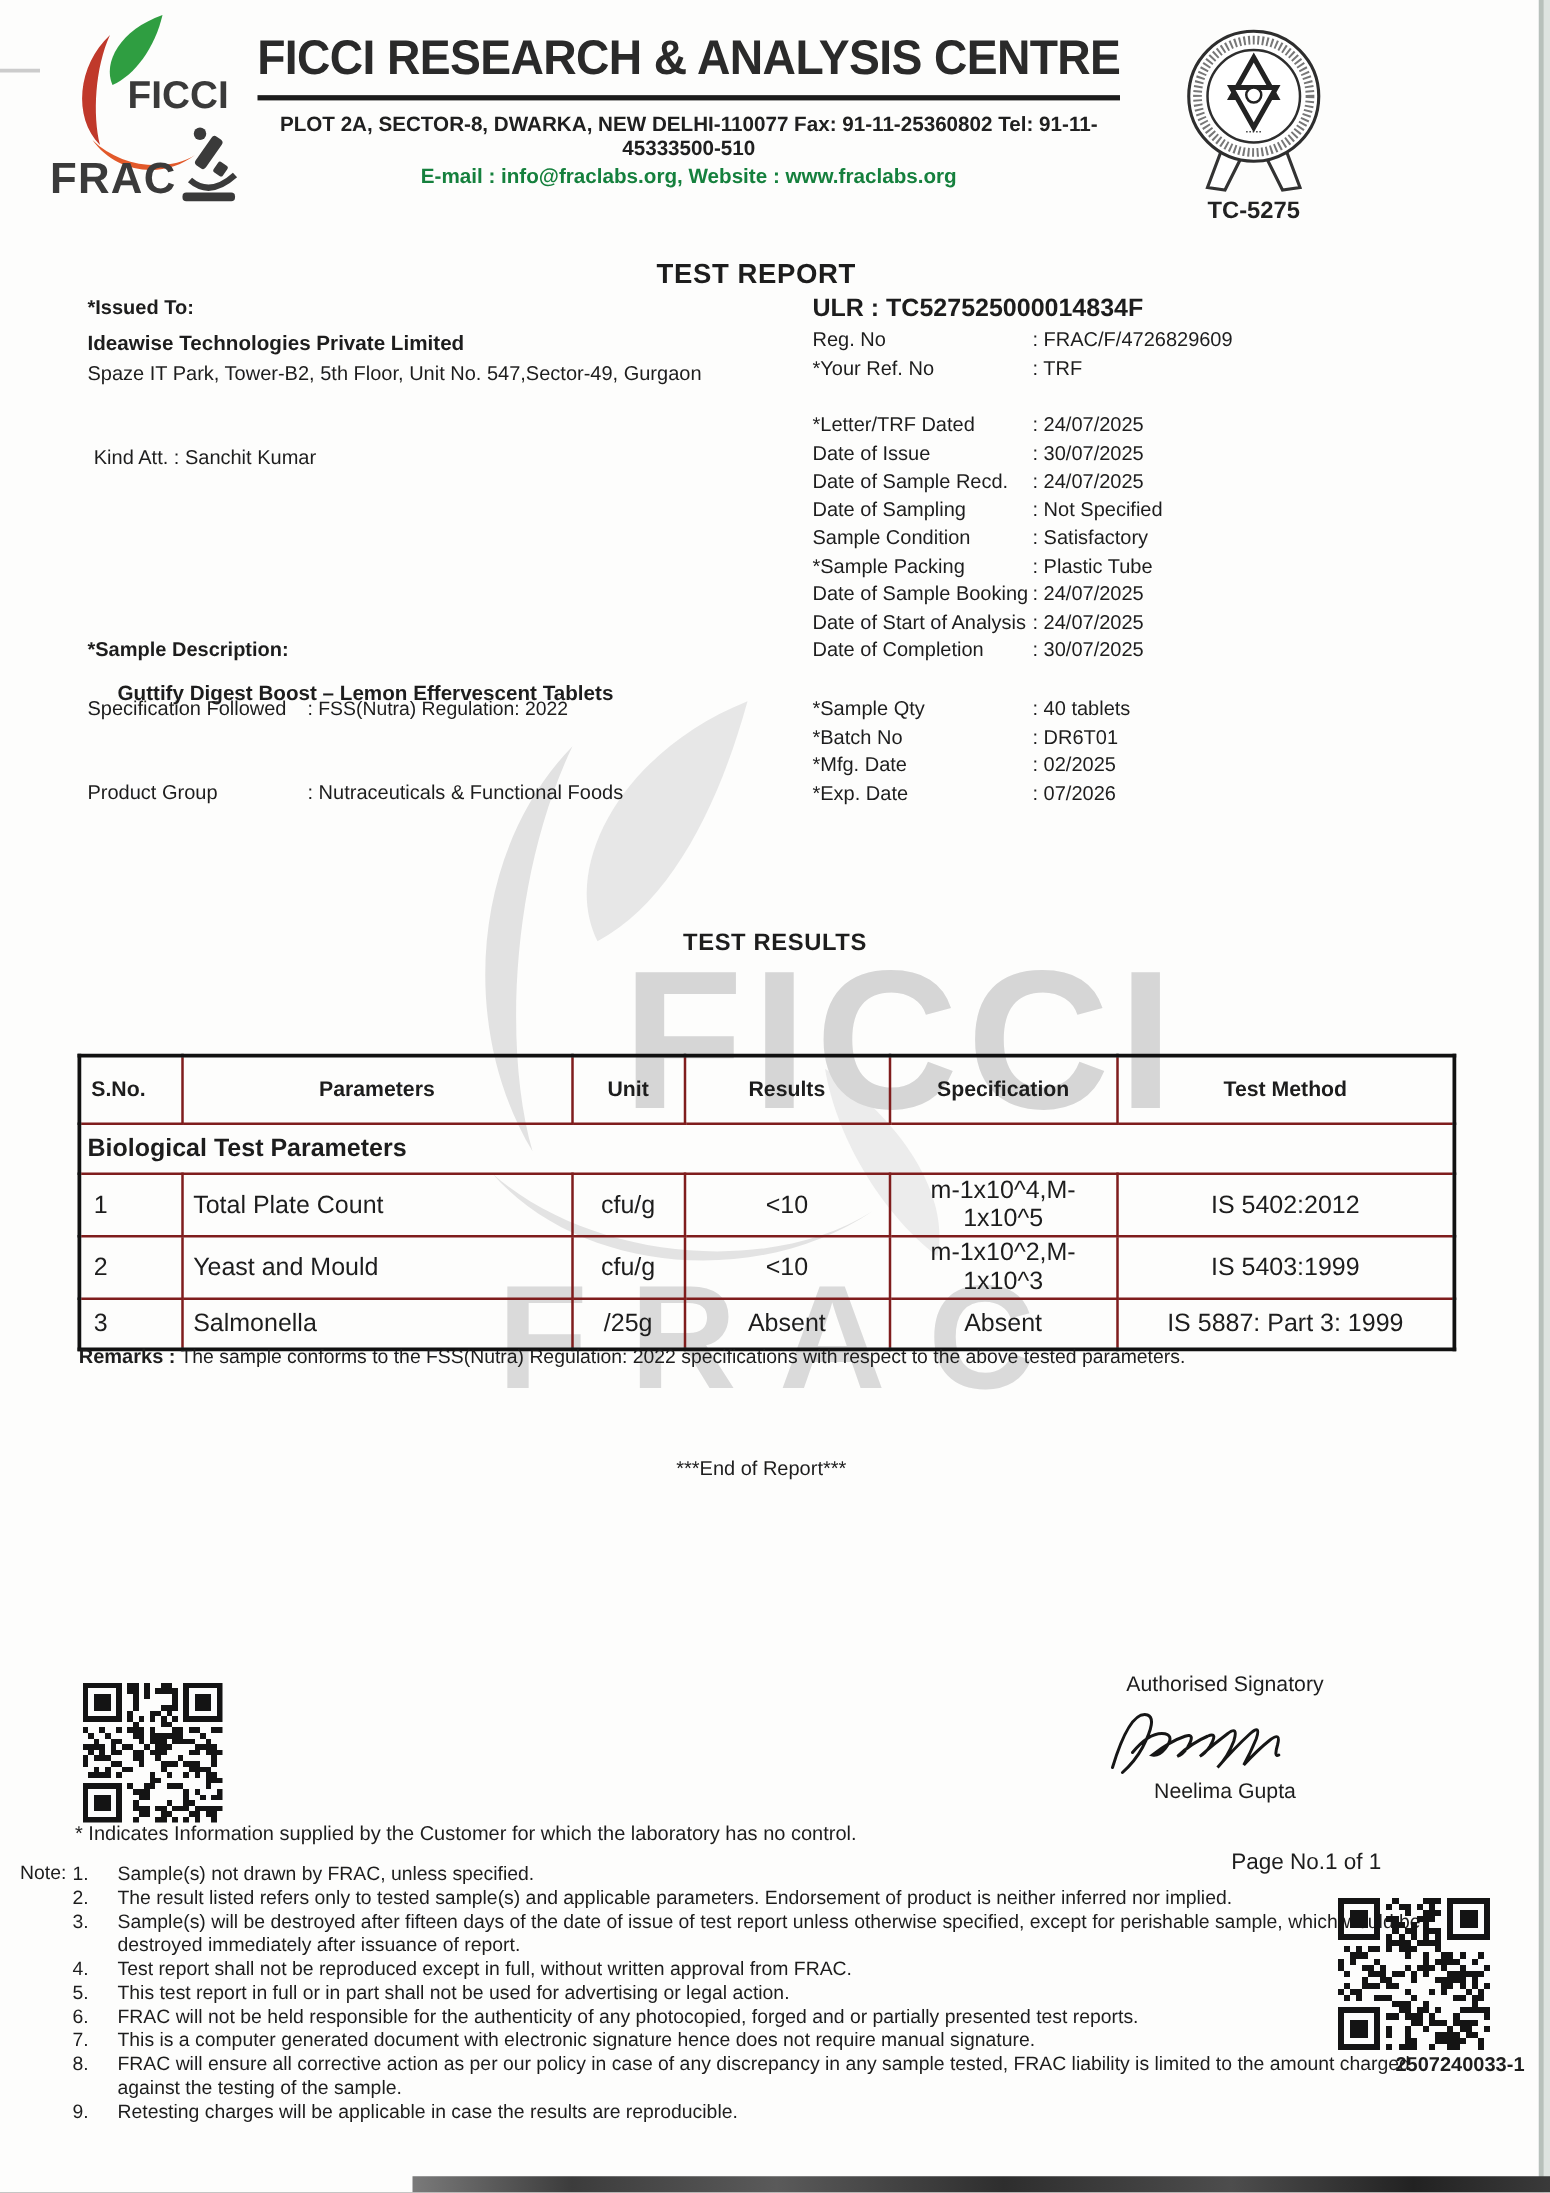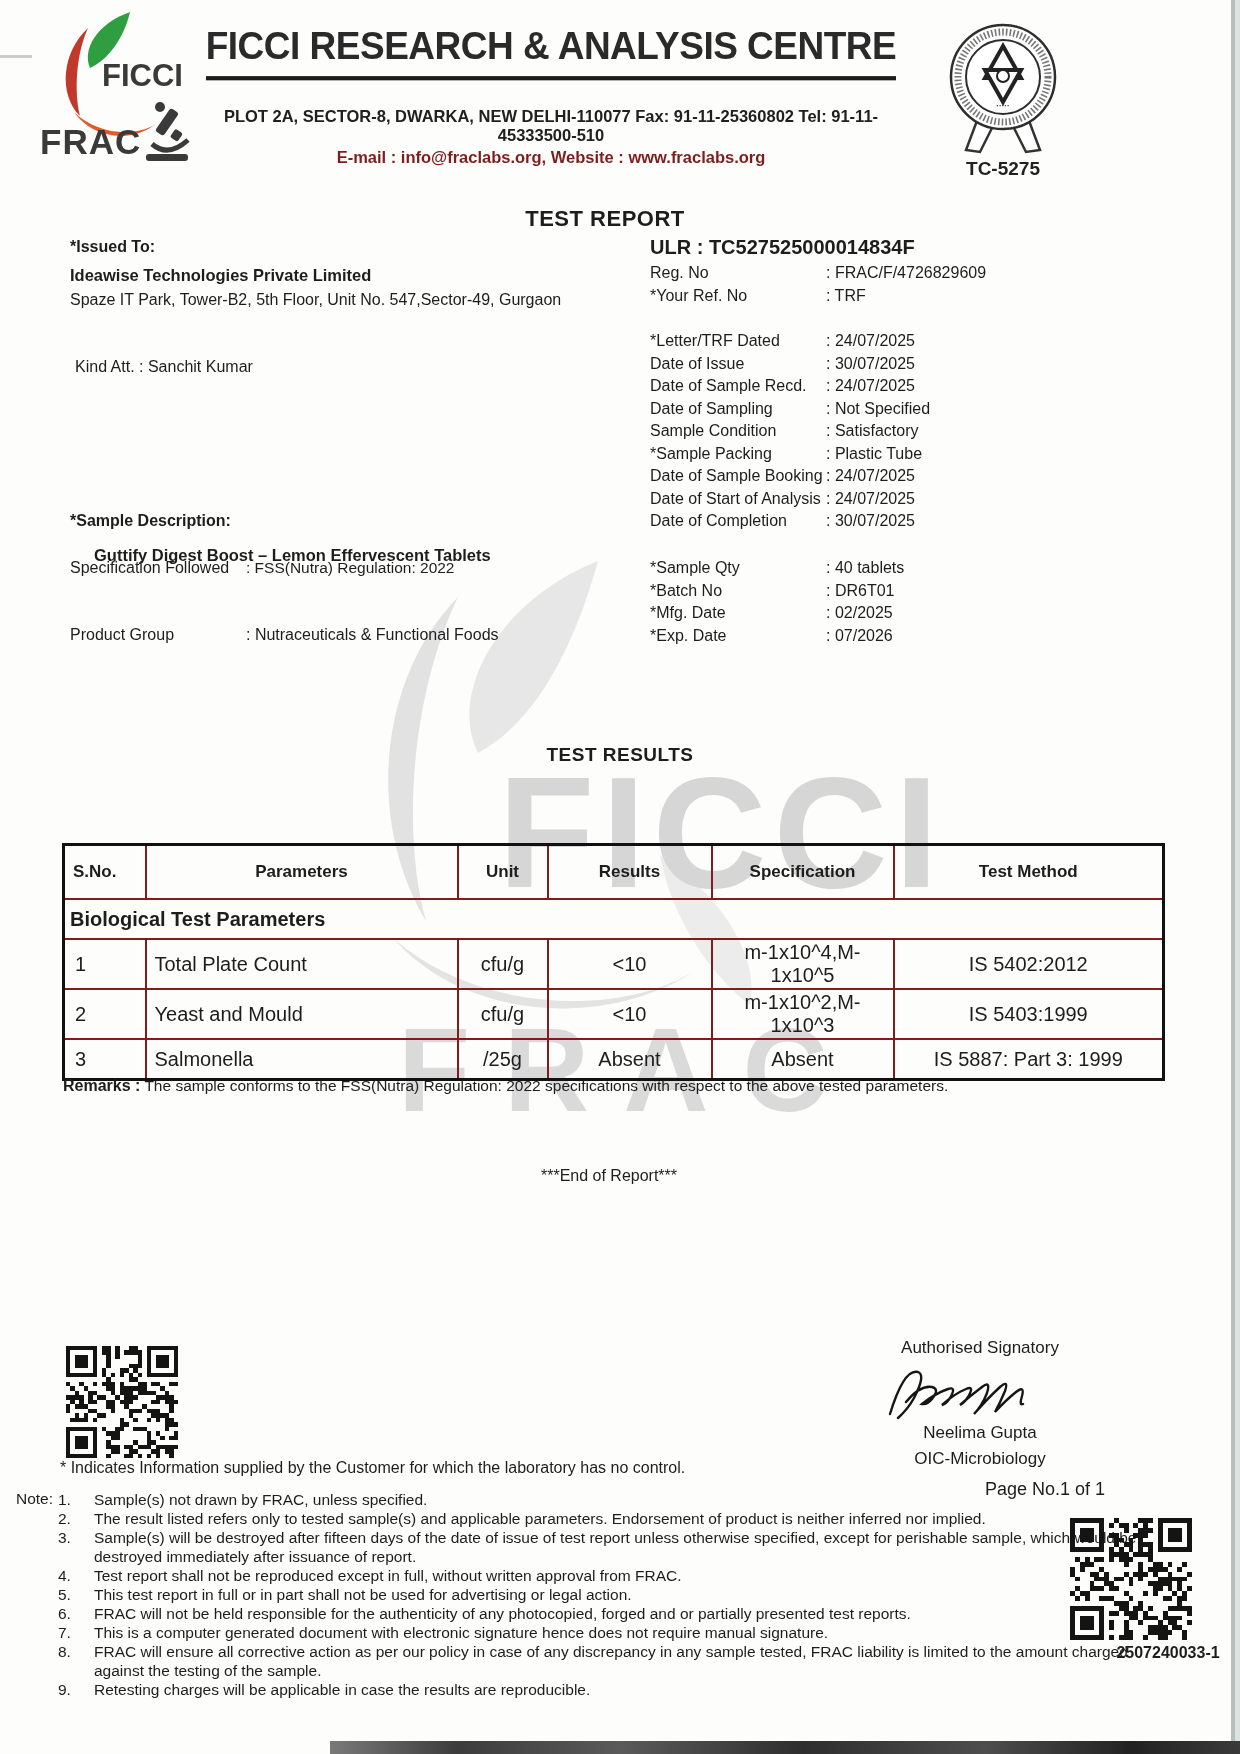--- a/index.html
+++ b/index.html
@@ -6,22 +6,22 @@
   #page{
     position:relative;width:1240px;height:1754px;margin:0 auto;
     background:#fdfdfc;overflow:hidden;
     font-family:"Liberation Sans",sans-serif;color:#1d1d1d;
   }
   .abs{position:absolute;}
   
   .title-block{left:195px;top:26px;width:712px;text-align:center;}
   .main-title{font-size:37px;font-weight:700;letter-spacing:-0.5px;color:#2a2a2a;
     border-bottom:4px solid #1c1c1c;padding-bottom:7px;display:inline-block;transform:scaleY(1.05);}
-  .addr{margin-top:28px;font-size:16.5px;font-weight:700;color:#202020;}
-  .contact{margin-top:3px;font-size:16.5px;font-weight:700;color:#7f1d1d;}
+  .addr{margin-top:12px;font-size:16.5px;font-weight:700;color:#202020;}
+  .contact{margin-top:3px;font-size:16.5px;font-weight:700;color:#15803d;}
   .tc-code{left:938px;top:158px;width:130px;text-align:center;font-size:19px;font-weight:700;color:#222;}
   
   .h-test-report{left:0;top:206px;width:1210px;text-align:center;font-size:22px;font-weight:700;letter-spacing:0.5px;}
   .lbl-bold{font-weight:700;font-size:16px;}
   .txt{font-size:16px;}
   .ulr{left:650px;top:236px;font-size:20px;font-weight:700;}
   .info-group{left:650px;}
   .info-row{display:flex;height:22.5px;align-items:center;}
   .ilbl{width:176px;flex:none;font-size:16px;}
   .ival{font-size:16px;}
@@ -563,21 +563,20 @@
         <rect x="103.04" y="107.52" width="4.48" height="4.48"></rect>
       </svg></div>
 
   <div class="abs sig-center z2" style="top:1338px;">Authorised Signatory</div>
   <div class="abs z2" style="left:860px;top:1356px;">
     <svg width="220" height="70" viewBox="0 0 220 70">
       <path d="M30 58 Q44 12 58 16 Q66 19 54 42 Q48 53 38 62 M46 46 Q60 29 72 31 Q80 33 72 43 Q67 49 62 48 Q76 37 88 33 Q97 30 90 42 Q86 48 82 49 Q94 38 106 33 Q115 29 108 41 Q104 47 100 49 Q110 40 122 31 Q131 24 127 37 Q122 50 114 58 Q128 42 140 31 Q149 23 145 35 Q140 47 135 56 Q146 44 156 36 Q165 29 162 40 Q159 50 163 48" fill="none" stroke="#161616" stroke-width="2.4" stroke-linecap="round"></path>
     </svg>
   </div>
   <div class="abs sig-center z2" style="top:1423px;">Neelima Gupta</div>
-  <div class="abs sig-center z2" style="top:1449px;">OIC-Microbiology</div>
   <div class="abs page-no z2">Page No.1 of 1</div>
 
   <div class="abs ast-note z2">* Indicates Information supplied by the Customer for which the laboratory has no control.</div>
   <div class="abs note-label z2">Note:</div>
   <div class="abs notes z2">
       <div class="note-item">
         <span class="nnum">1.</span>
         <span class="ntxt">Sample(s) not drawn by FRAC, unless specified.</span>
       </div>
       <div class="note-item">

